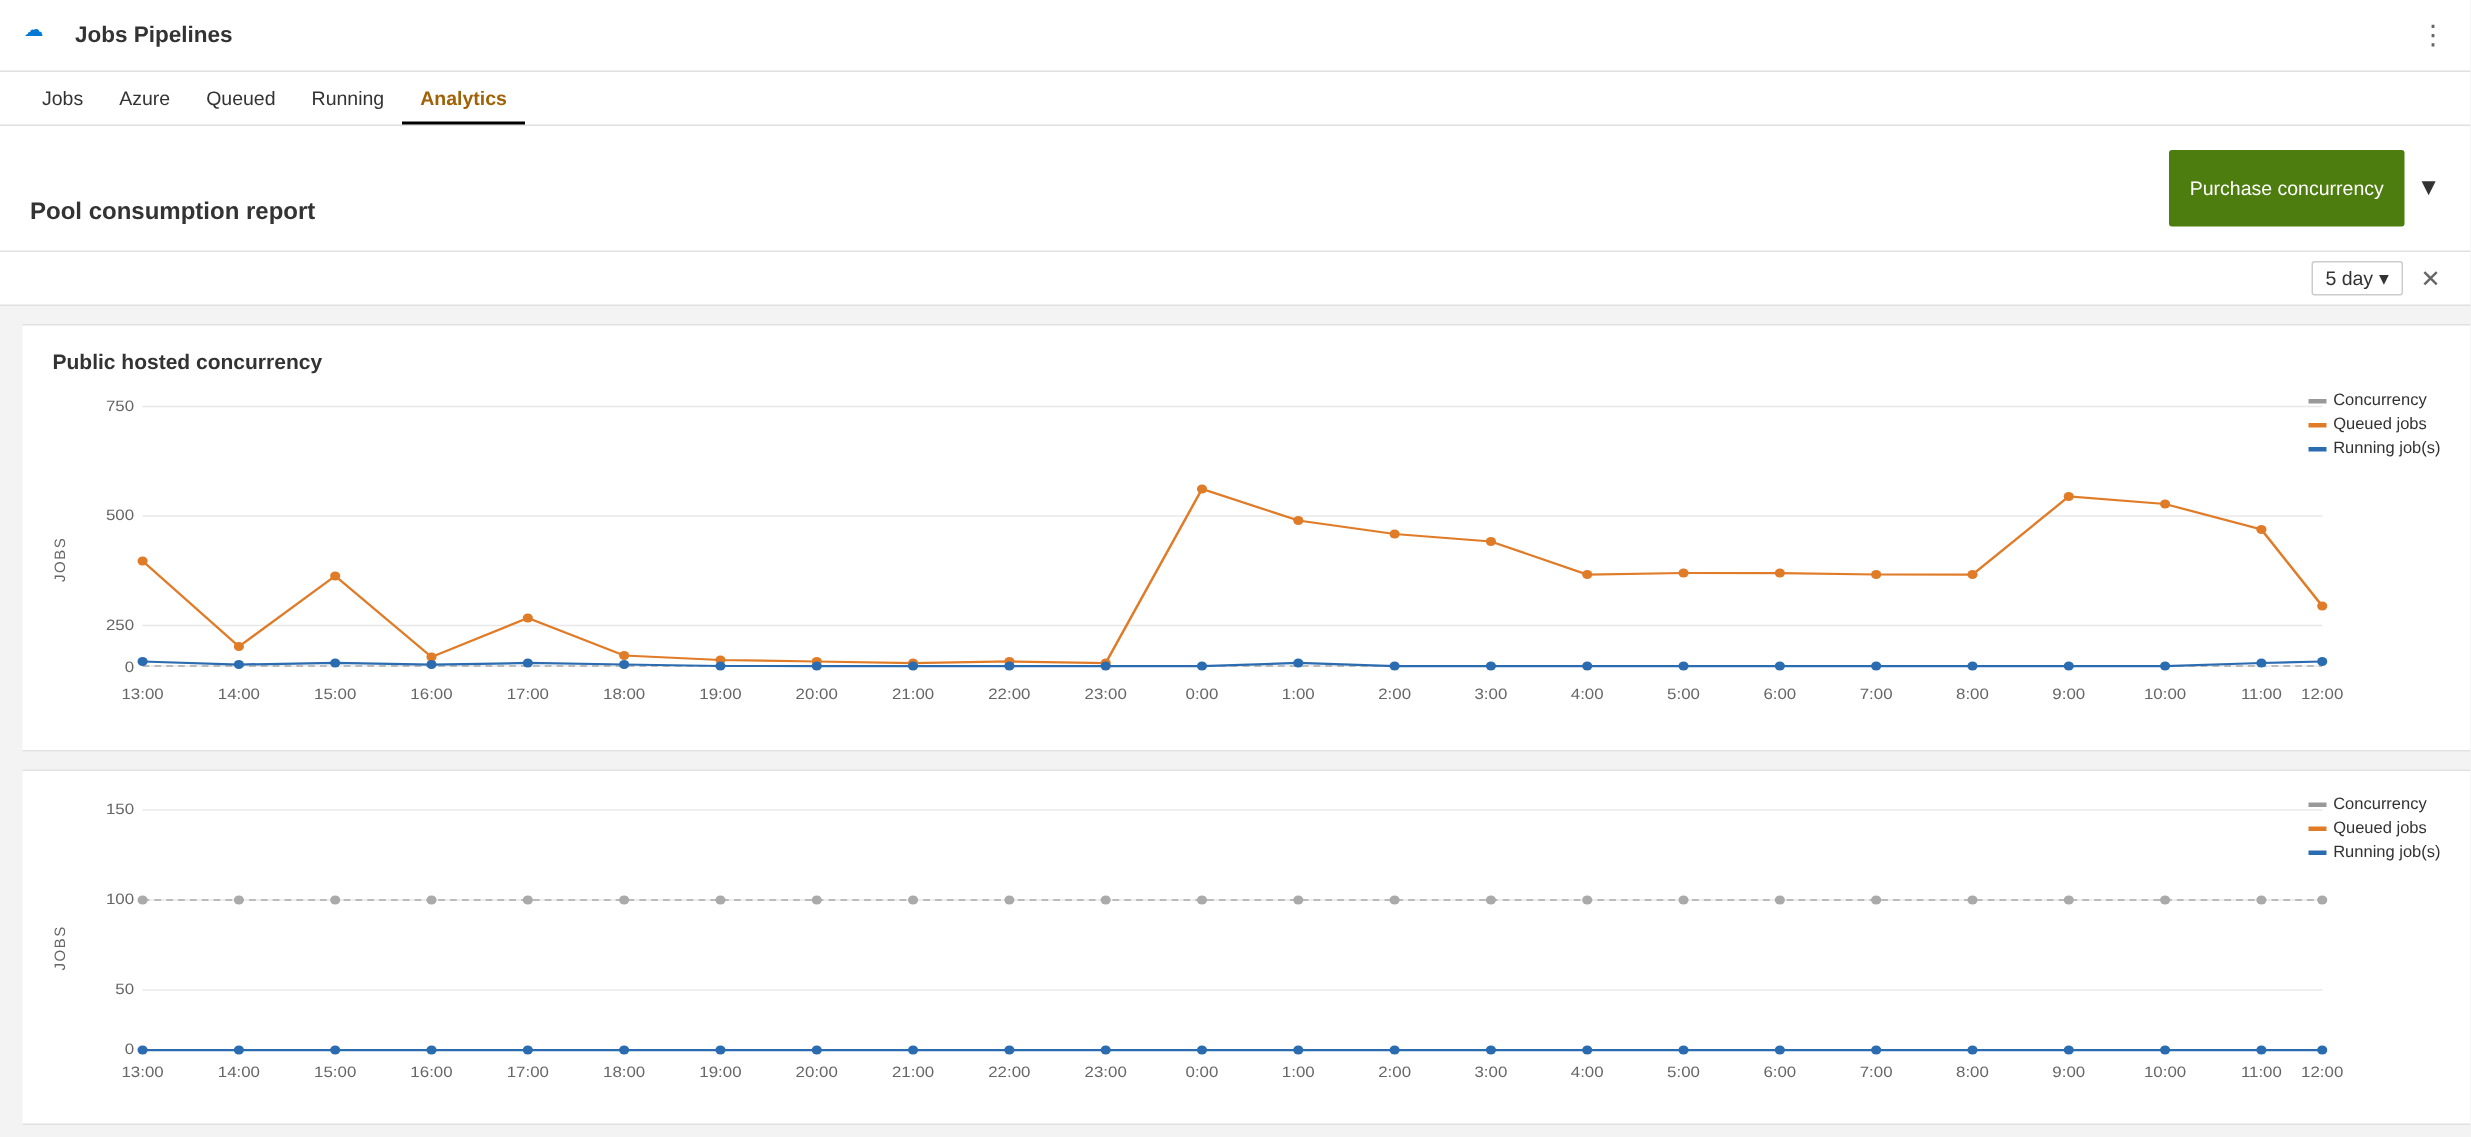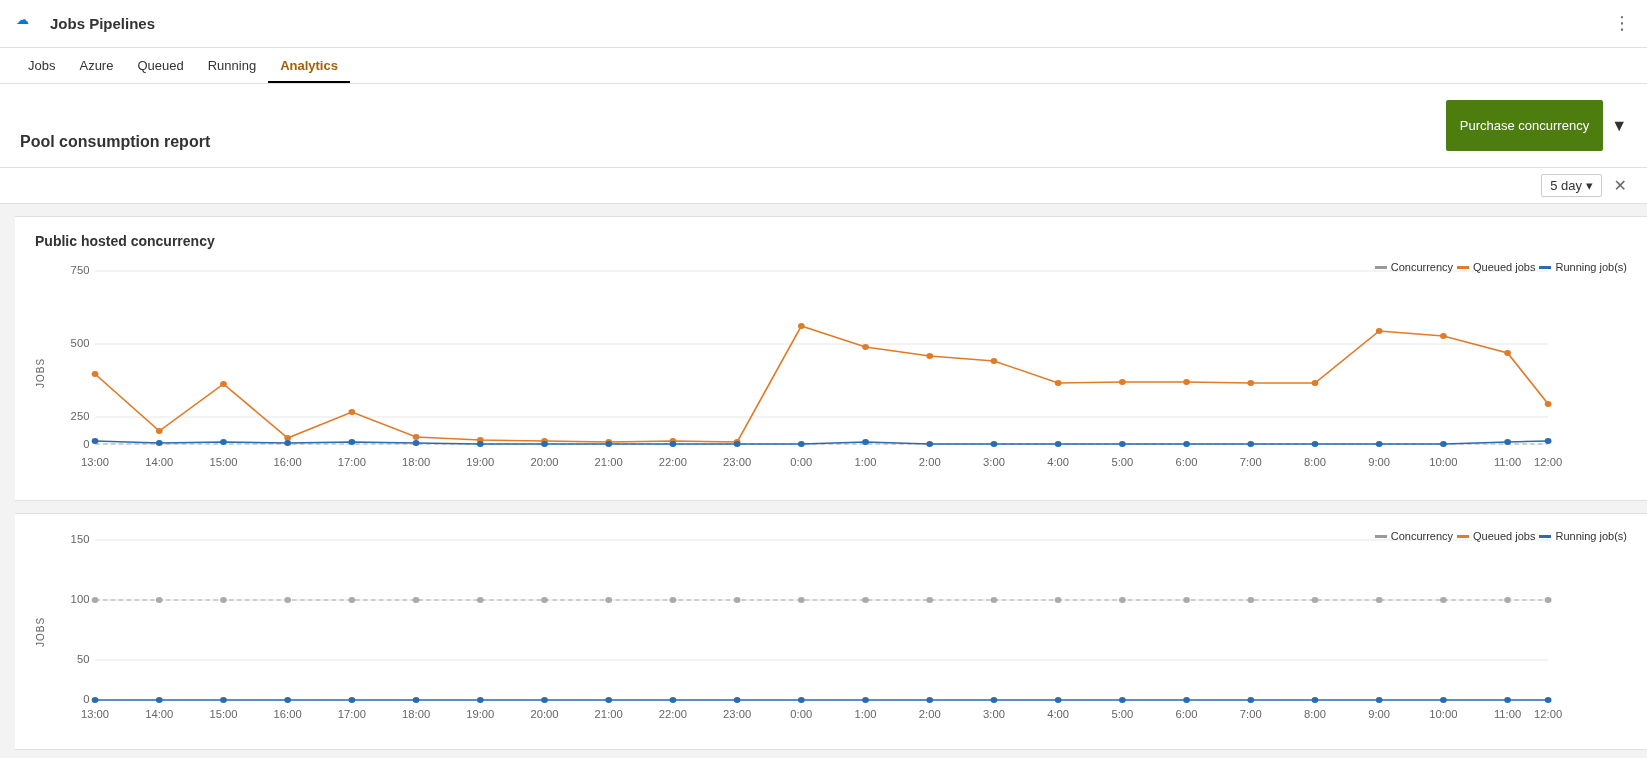--- a/index.html
+++ b/index.html
@@ -27,21 +27,21 @@
 
     .charts-container { padding: 12px 0; }
 
     .chart-section { background: #fff; margin: 0 0 12px 15px; padding: 16px 20px 16px 20px; border-top: 1px solid #e0e0e0; border-bottom: 1px solid #e0e0e0; }
     .chart-title { font-size: 14px; font-weight: 600; margin-bottom: 12px; }
 
     .chart-area { display: flex; position: relative; }
     .y-axis-label { writing-mode: vertical-rl; transform: rotate(180deg); font-size: 10px; color: #666; text-align: center; margin-right: 4px; letter-spacing: 1px; }
     .chart-wrapper { flex: 1; position: relative; }
 
-    .legend { position: absolute; right: 0; top: 0; font-size: 11px; display: flex; flex-direction: row; gap: 4px; }
+    .legend { position: absolute; right: 0; top: 0; font-size: 11px; display: flex; flex-direction: column; gap: 4px; }
     .legend-item { display: flex; align-items: center; gap: 4px; }
     .legend-color { width: 12px; height: 3px; }
     .legend-color.gray { background: #999; }
     .legend-color.orange { background: #e07b28; }
     .legend-color.blue { background: #2b6cb0; }
 
     svg.chart { width: 100%; overflow: visible; }
 
     .tick-label { font-size: 10px; fill: #666; }
     .grid-line { stroke: #e8e8e8; stroke-width: 1; }

